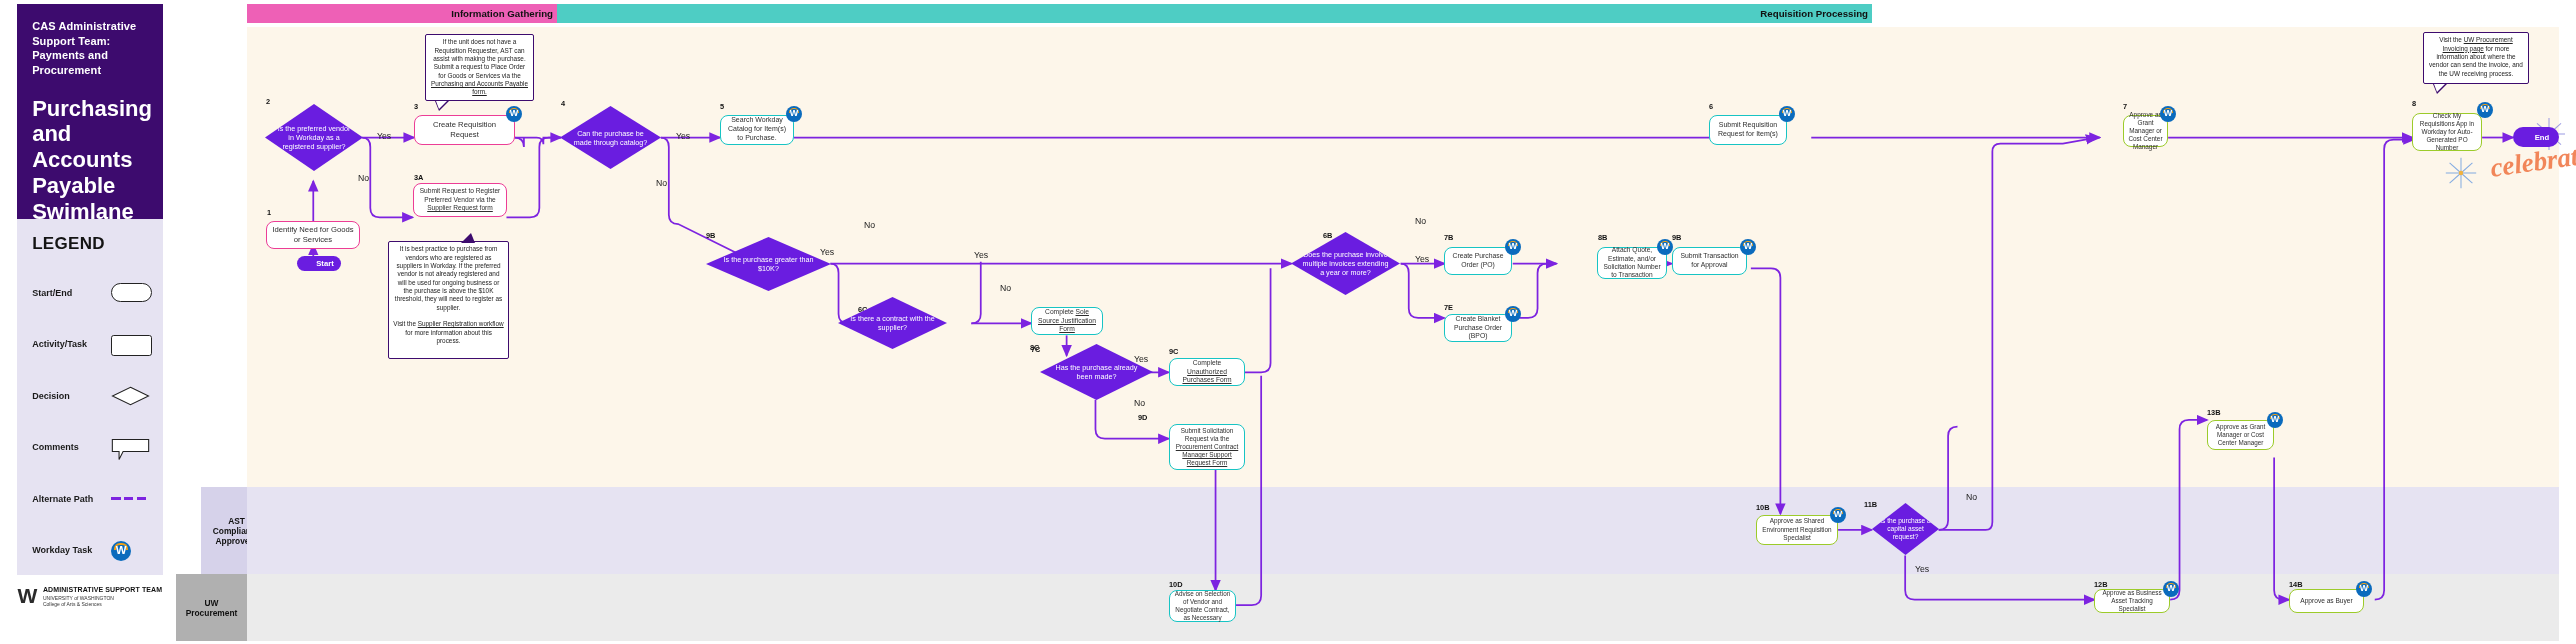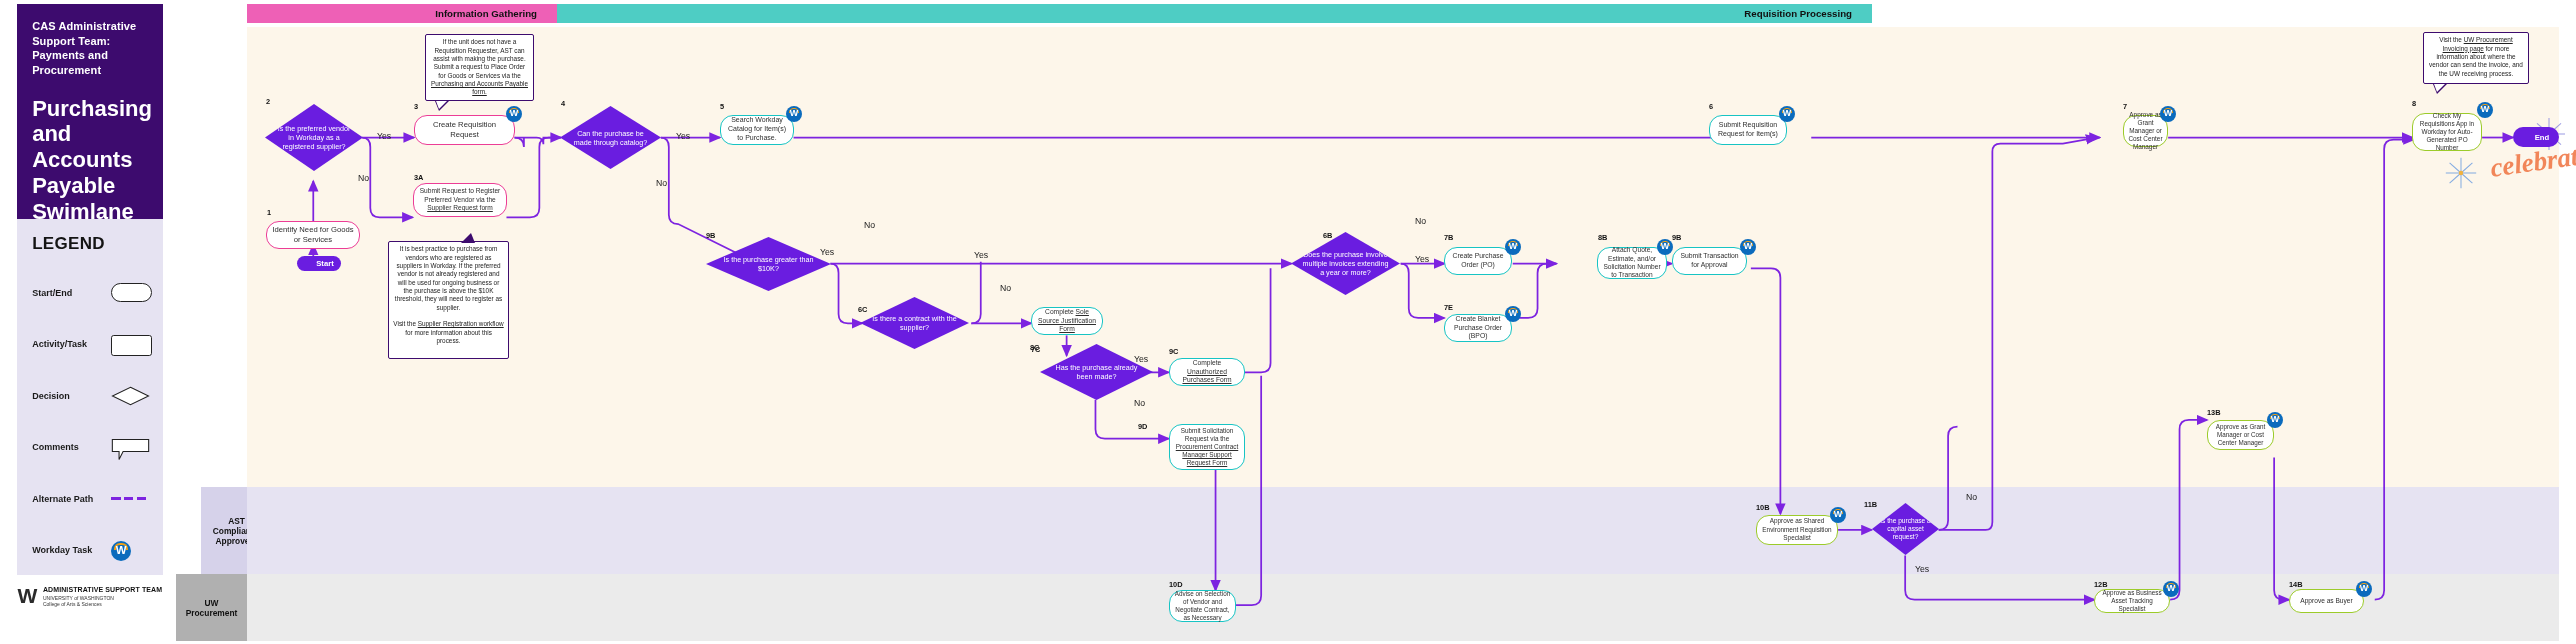--- a/index.html
+++ b/index.html
@@ -28,25 +28,25 @@
 
   .uwlogo{position:absolute;left:17.4px;top:584px;width:168px;color:#111;}
   .uw-w{display:inline-block;font-size:21px;font-weight:bold;color:#2b2b2b;vertical-align:middle;letter-spacing:-1.3px;}
   .uw-txt{display:inline-block;vertical-align:middle;margin-left:4px;}
   .uw-l1{font-size:7px;font-weight:bold;color:#111;letter-spacing:0.1px;}
   .uw-l2{font-size:5px;color:#333;margin-top:2px;}
   .uw-l3{font-size:5px;color:#333;}
 
   
   .lane-head{position:absolute;left:176px;width:71px;box-sizing:border-box;display:flex;align-items:center;justify-content:center;text-align:center;font-weight:bold;color:#111;}
-  .phase-head{position:absolute;height:19px;box-sizing:border-box;display:flex;align-items:center;justify-content:flex-end;padding-right:20px;font-size:9.7px;font-weight:bold;color:#111;}
+  .phase-head{position:absolute;height:19px;box-sizing:border-box;display:flex;align-items:center;justify-content:flex-end;padding-right:4px;font-size:9.7px;font-weight:bold;color:#111;}
   .lane-body{position:absolute;box-sizing:border-box;}
 
   
-  .node{position:absolute;box-sizing:border-box;background:#fff;border-radius:13px;
+  .node{position:absolute;box-sizing:border-box;background:#fff;border-radius:8px;
         display:flex;align-items:center;justify-content:center;text-align:center;
         font-size:7.7px;color:#2e2e2e;line-height:1.28;padding:2px 4px;}
   .n-pink{border:1.3px solid #ec3d96;}
   .n-teal{border:1.3px solid #17c4c4;}
   .n-green{border:1.3px solid #9ccb2a;}
   .tag{position:absolute;font-size:7.4px;font-weight:bold;color:#111;}
   .dec{position:absolute;background:#6a1de0;color:#fff;display:flex;align-items:center;
        justify-content:center;text-align:center;font-size:7.2px;line-height:1.25;padding:0 10.7px;
        box-sizing:border-box;clip-path:polygon(50% 0,100% 50%,50% 100%,0 50%);}
   .term{position:absolute;background:#6a1de0;color:#fff;border-radius:10.7px;display:flex;
@@ -293,21 +293,21 @@
   <div class="tag" style="left:1709px;top:102px;">6</div>
   <div class="node n-teal" style="left:1709px;top:115px;width:78px;height:29.5px;font-size:7px;">Submit Requisition Request for Item(s)</div>
   <div class="wd" style="left:1779px;top:106px;">
       <span>W</span>
     </div>
 
   <div class="tag" style="left:1323px;top:231px;">6B</div>
   <div class="dec" style="left:1291px;top:232px;width:109px;height:63px;">Does the purchase involve multiple invoices extending a year or more?</div>
 
   <div class="tag" style="left:858px;top:305px;">6C</div>
-  <div class="dec" style="left:860px;top:297px;width:109px;height:52px;">Is there a contract with the supplier?</div>
+  <div class="dec" style="left:838px;top:297px;width:109px;height:52px;">Is there a contract with the supplier?</div>
 
   <div class="tag" style="left:2123px;top:102px;">7</div>
   <div class="node n-green" style="left:2123px;top:115px;width:45px;height:32px;font-size:6.4px;">Approve as Grant Manager or Cost Center Manager</div>
   <div class="wd" style="left:2160px;top:106px;">
       <span>W</span>
     </div>
 
   <div class="tag" style="left:1444px;top:233px;">7B</div>
   <div class="node n-teal" style="left:1444px;top:247px;width:68px;height:28px;font-size:6.8px;">Create Purchase Order (PO)</div>
   <div class="wd" style="left:1505px;top:239px;">
@@ -344,21 +344,21 @@
   <div class="node n-teal" style="left:1672px;top:247px;width:75px;height:28px;font-size:6.8px;">Submit Transaction for Approval</div>
   <div class="wd" style="left:1740px;top:239px;">
       <span>W</span>
     </div>
 
   <div class="tag" style="left:1169px;top:347px;">9C</div>
   <div class="node n-teal" style="left:1169px;top:358px;width:76px;height:28px;font-size:6.7px;">
     <span>Complete <span class="u">Unauthorized Purchases Form</span></span>
   </div>
 
-  <div class="tag" style="left:1138px;top:413px;margin-top:9px;">9D</div>
+  <div class="tag" style="left:1138px;top:413px;">9D</div>
   <div class="node n-teal" style="left:1169px;top:424px;width:76px;height:46px;font-size:6.4px;">
     <span>Submit Solicitation Request via the <span class="u">Procurement Contract Manager Support Request Form</span></span>
   </div>
 
   <div class="tag" style="left:1756px;top:503px;">10B</div>
   <div class="node n-green" style="left:1756px;top:515px;width:82px;height:29.5px;font-size:6.4px;">Approve as Shared Environment Requisition Specialist</div>
   <div class="wd" style="left:1830px;top:507px;">
       <span>W</span>
     </div>
 

